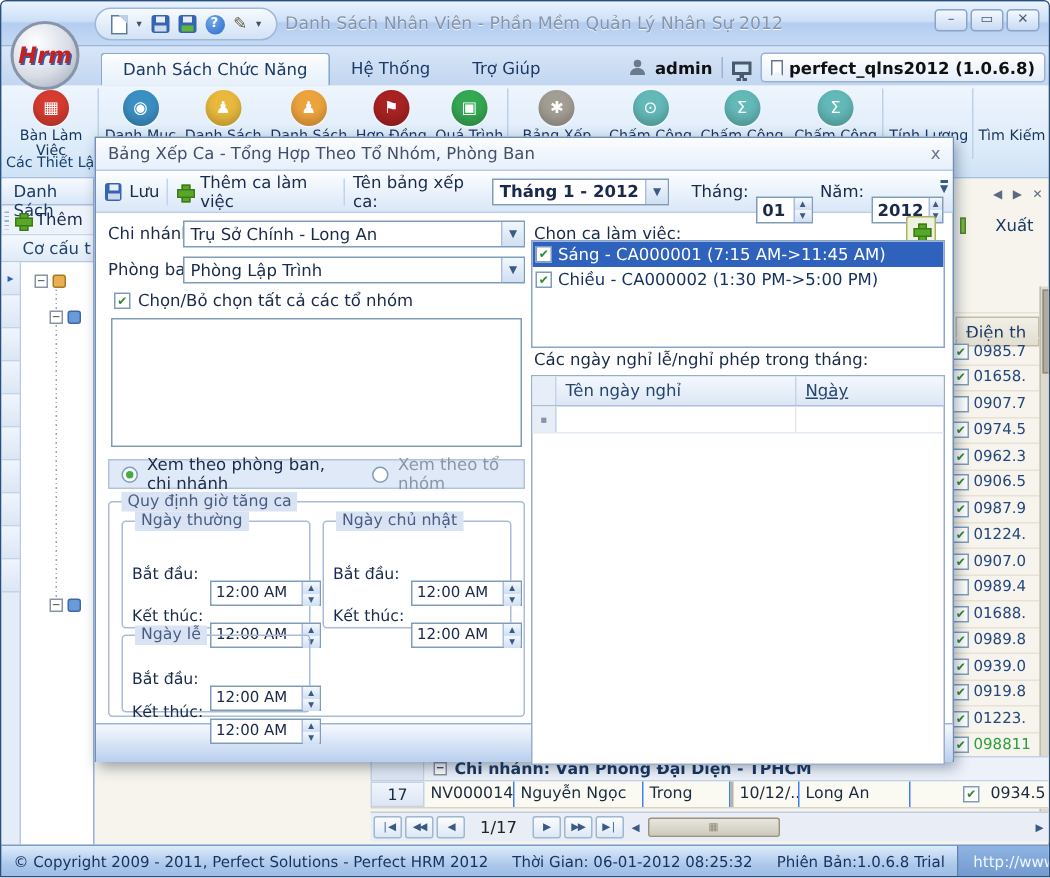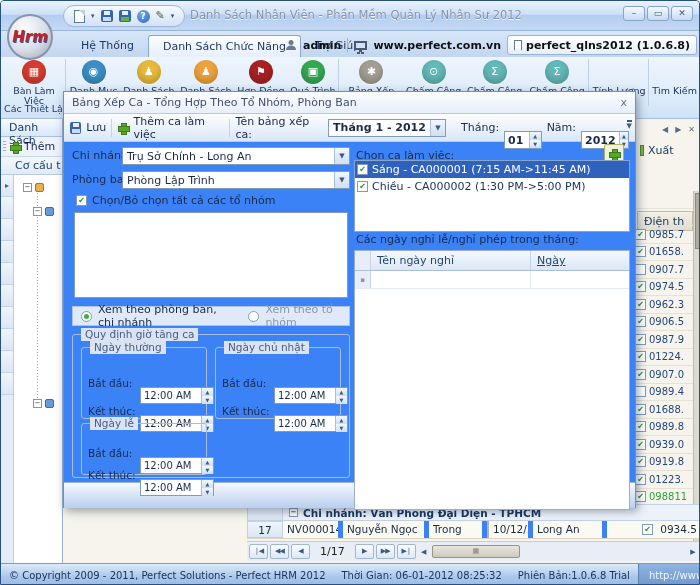--- a/index.html
+++ b/index.html
@@ -68,38 +68,38 @@
   .lp-body { position:relative; height:388px; background:#fff; }
   .rowhdr-col { position:absolute; left:0; top:0; width:13px; height:100%; background:#e4ecf7; border-right:1px solid #b9cbe2; }
   .rowhdr-cell { height:22px; border-bottom:1px solid #c4d2e6; background:linear-gradient(#f0f5fc,#dce6f4); font-size:8px; color:#2a5fbd; text-align:center; line-height:22px; }
   .tree-vline { position:absolute; left:36px; top:18px; width:1px; height:210px; background:repeating-linear-gradient(#9aa8bc 0 1px, transparent 1px 3px); }
   .tnode { position:absolute; width:9px; height:9px; background:#fff; border:1px solid #8a93a4; font-size:7px; line-height:7px; text-align:center; color:#333; }
   .tico { position:absolute; width:9px; height:9px; border-radius:2px; }
 
   
   #grid-bg { position:absolute; left:62px; top:118px; width:638px; height:444px; background:#f6f4ec; }
   .rs-nav { position:absolute; right:6px; top:6px; display:flex; gap:7px; color:#5a6a80; font-size:8px; }
-  .rs-xuat { position:absolute; right:12px; top:22px; width:52px; height:18px; display:flex; align-items:center; gap:4px; padding-left:3px; color:#1c3a66; }
+  .rs-xuat { position:absolute; right:12px; top:22px; width:52px; height:18px; display:flex; align-items:center; gap:4px; padding-left:3px; color:#1c3a66;justify-content:space-between; }
   .i-xuat { width:4px; height:11px; background:#7ab648; border:1px solid #4e8424; }
   .rs-colhdr { position:absolute; right:8px; top:48px; width:56px; height:20px; background:linear-gradient(#f2efe6,#e2ded0); border:1px solid #c2bcaa; padding:3px 0 0 6px; color:#1c3a66; white-space:nowrap;margin-top:44px; }
   .rs-rows { position:absolute; right:8px; top:72px; width:58px; }
   .ph-row { height:17.5px; display:flex; align-items:center; gap:3px; border-bottom:1px solid #e6e2d4; }
   .chk { width:11px; height:11px; background:#fff; border:1px solid #7f9db9; font-size:8px; line-height:10px; text-align:center; color:#2e8a2e; flex:none; }
   .ph-val { flex:1; text-align:left; color:#23477e; font-size:10px; white-space:nowrap; overflow:hidden; }
   .ph-val.green { color:#2e9e3e; }
   .vscroll { position:absolute; right:0; top:72px; width:8px; height:352px; background:#ddd9cc; border-left:1px solid #c2bcaa; }
   .vthumb { margin:2px 1px; height:56px; background:#b2ac9e; border:1px solid #918a7a; }
 
   
   .grp-row { position:absolute; left:246px; top:503px; width:454px; height:17px; display:flex; }
   .rowhdr36 { width:36px; background:linear-gradient(#f0f5fc,#dce6f4); border:1px solid #c4d2e6; text-align:center; line-height:15px; color:#2a3a52; }
   .grp-cell { flex:1; background:#edf2fa; border:1px solid #c4d2e6; border-left:none; display:flex; align-items:center; gap:5px; padding-left:6px; font-weight:bold; color:#16335e; font-size:10.5px; white-space:nowrap; overflow:hidden; }
   .minus-box { width:9px; height:9px; background:#fff; border:1px solid #8a93a4; font-size:7px; line-height:7px; text-align:center; color:#333; flex:none; }
   .row17 { position:absolute; left:246px; top:520px; width:454px; height:18px; display:flex; background:#fbfaf2; border-bottom:1px solid #d8d4c6; font-size:10.5px; }
-  .c { border-right:5px solid #3b82f6; padding:2px 4px 0; white-space:nowrap; overflow:hidden; color:#1a2a42; }
+  .c { border-right:1px solid #3b82f6; padding:2px 4px 0; white-space:nowrap; overflow:hidden; color:#1a2a42; }
   .row17 .chk { margin-top:3px; }
 
   
   .pager { position:absolute; left:246px; top:540px; width:454px; height:20px; background:#e9eef6; border-top:1px solid #c4cede; display:flex; align-items:center; gap:2px; padding:0 2px; }
   .pbtn { width:19px; height:15px; background:linear-gradient(#fbfdff,#dde8f5); border:1px solid #a0b6d2; border-radius:2px; font-size:7px; text-align:center; line-height:13px; color:#3a5a84; letter-spacing:-1px; }
   .plabel { padding:0 8px; font-size:11px; color:#222; }
   .hthumb { width:88px; height:13px; background:linear-gradient(#e8e6de,#cdc9bb); border:1px solid #9a947f; border-radius:2px; text-align:center; line-height:11px; font-size:7px; color:#8a8472; }
   .ptrack { flex:1; }
   .pend { width:12px; text-align:center; font-size:7px; color:#3a5a84; }
 
@@ -107,21 +107,21 @@
   #statusbar { position:absolute; left:0; top:562px; width:700px; height:23px;
     background:linear-gradient(#dcebfa,#aac6ea 60%, #9cbbe4); border-top:1px solid #7a9cc8;
     display:flex; align-items:center; font-size:10px; color:#14335e; }
   .st-seg { padding:0 8px; white-space:nowrap; }
   .st-sep { width:1px; height:15px; background:#87a6cc; box-shadow:1px 0 0 #e6f0fb; }
   .st-url { margin-left:auto; height:23px; display:flex; align-items:center; padding:0 14px 0 10px; color:#f0f6ff;
     background:linear-gradient(#8fb4e2,#6e97cc); border-left:1px solid #5a80b0; white-space:nowrap; }
 
   
   #dialog { position:absolute; left:62px; top:90px; width:573px; height:417px; z-index:10;
-    background:#3b82f6; border:1px solid #7090b8; box-shadow:2px 3px 9px rgba(30,50,80,.45); }
+    background:#ffffff; border:1px solid #7090b8; box-shadow:2px 3px 9px rgba(30,50,80,.45); }
   .dlg-title { height:22px; background:linear-gradient(#fbfdff,#e7effb); border-bottom:1px solid #b6c8e2;
     display:flex; align-items:center; padding:0 8px; color:#44506a; }
   .dlg-close { margin-left:auto; color:#6a7688; font-size:11px; }
   .dlg-toolbar { height:28px; background:linear-gradient(#fdfeff,#d9e7f8); border-bottom:1px solid #b8cce6;
     display:flex; align-items:center; gap:5px; padding:0 6px; position:relative; }
   .tsep { width:1px; height:18px; background:#c2d4ea; }
   .tlabel { color:#1a2a4a; }
   .combo { height:18px; background:#fff; border:1px solid #7f9db9; display:flex; align-items:center; }
   .combo .val { flex:1; padding:0 4px; white-space:nowrap; overflow:hidden; }
   .combo .val.bold { font-weight:bold; }
@@ -182,33 +182,32 @@
     <div class="win-controls">
       <div class="win-btn">–</div>
       <div class="win-btn">▭</div>
       <div class="win-btn">✕</div>
     </div>
   </div>
   <div class="app-logo">Hrm</div>
 
   <div id="tabrow">
     <div class="tabs">
+      <div class="rtab active">Danh Sách Chức Năng</div>
       <div class="rtab">Hệ Thống</div>
-      <div class="rtab active">Danh Sách Chức Năng</div>
       <div class="rtab">Trợ Giúp</div>
     </div>
     <div class="session">
       <svg class="i-person" viewBox="0 0 12 12">
           <circle cx="6" cy="3.4" r="2.5"></circle>
           <path d="M1 11c0-3 2.2-4.6 5-4.6S11 8 11 11z"></path>
         </svg>
       <span>admin</span>
       <span class="sess-sep"></span>
       <span class="i-monitor"></span>
-      <span>www.perfect.com.vn</span>
       <div class="lic-box">
         <span class="i-bookmark"></span>
         <span>perfect_qlns2012 (1.0.6.8)</span>
       </div>
     </div>
   </div>
 
   <div id="ribbon">
     <div class="ritems">
       <div class="ritem sep-after">

